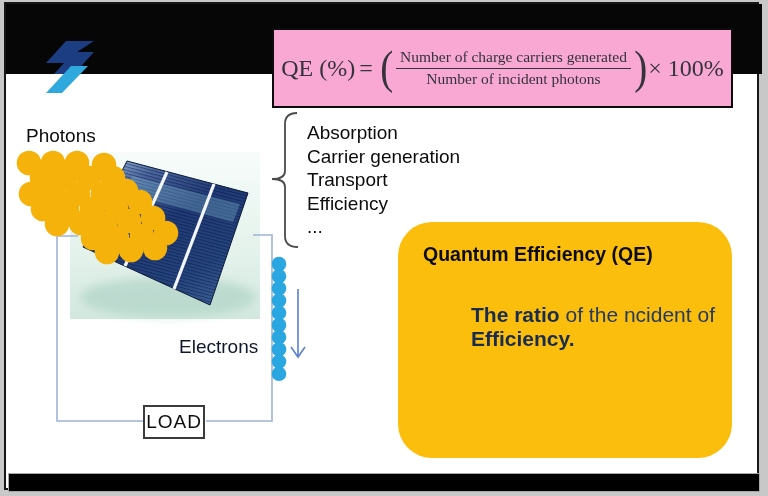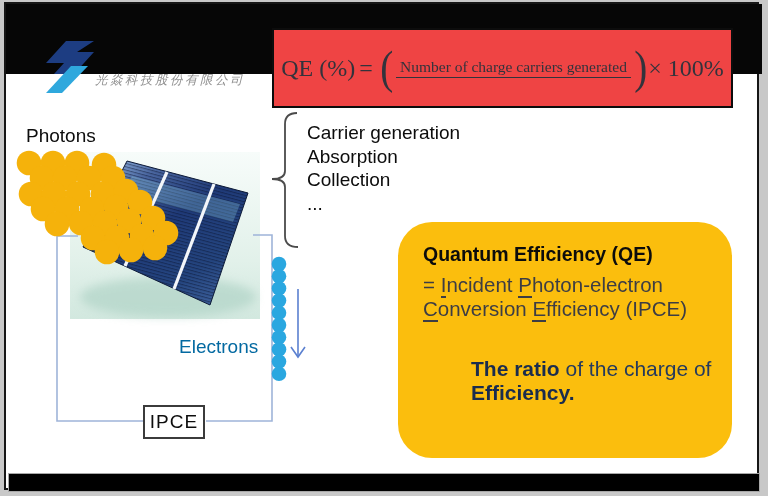--- a/index.html
+++ b/index.html
@@ -18,36 +18,36 @@
   .logo-icon{left:40px;top:41px;width:58px;height:52px;}
   .brand-name{
     left:96px;top:45px;font-size:26px;font-style:italic;font-weight:bold;
     letter-spacing:2px;color:var(--brand-blue,#1a6cb0);
     text-shadow:2px 2px 0 rgba(95,200,238,.85);white-space:nowrap;
   }
   .brand-sub{left:95px;top:72px;font-size:12.5px;font-style:italic;color:#8f8f8f;letter-spacing:2.5px;white-space:nowrap;}
 
   
   .formula-box{
-    left:272px;top:28px;width:461px;height:80px;background:#ef4444;
+    left:272px;top:28px;width:461px;height:80px;background:#f9a8d4;
     border:2px solid #0c0c0c;box-sizing:border-box;
     display:flex;align-items:center;justify-content:center;
     font-family:"Liberation Serif",serif;color:#33333c;white-space:nowrap;
   }
   .f-main{font-size:24px;}
   .f-eq{font-size:24px;margin:0 6px 0 4px;}
   .f-paren{font-size:46px;font-weight:400;line-height:0;transform:scaleX(.85);display:inline-block;}
   .f-frac{display:inline-block;text-align:center;font-size:15.5px;line-height:1.18;margin:0 2px;vertical-align:middle;}
   .f-num{border-bottom:1.5px solid #33333c;padding:0 4px 1px;}
   .f-den{padding-top:1px;}
   .f-rhs{font-size:24px;}
 
   
   .photons-label{left:26px;top:125px;font-size:19px;color:#0d0d0d;}
-  .electrons-label{left:179px;top:336px;font-size:19px;color:#0369a1;}
+  .electrons-label{left:179px;top:336px;font-size:19px;color:#0f172a;}
   .load-box{
     left:143px;top:405px;width:62px;height:34px;background:#fff;
     border:2px solid #3b3b3b;box-sizing:border-box;
     display:flex;align-items:center;justify-content:center;
     font-size:19px;letter-spacing:1px;color:#0d0d0d;
   }
   .process-list{left:307px;top:121px;font-size:19px;line-height:23.5px;color:#0c0c0c;}
 
   .circuit{left:0;top:0;}
 
@@ -154,51 +154,48 @@
         <circle cx="279" cy="349.4" r="7.3" fill="#2AA7E0"></circle>
         <circle cx="279" cy="361.6" r="7.3" fill="#2AA7E0"></circle>
         <circle cx="279" cy="373.8" r="7.3" fill="#2AA7E0"></circle>
       </g>
   </svg>
 
   <svg class="abs logo-icon" viewBox="0 0 58 52">
     <path d="M54,0 L26,0 L6,22 L24,22 L14,33 L34,33 L54,11 L37,11 Z" fill="#1d3d82"></path>
     <path d="M31,25 L48,25 L22,52 L6,52 Z" fill="#2fa8dd"></path>
   </svg>
-  <div class="abs brand-sub">光焱科技股份有限公司</div>
 
   <div class="abs formula-box">
     <span class="f-main">QE (%)</span>
     <span class="f-eq">=</span>
     <span class="f-paren">(</span>
     <span class="f-frac">
       <div class="f-num">Number of charge carriers generated</div>
+      <div class="f-den">Number of incident photons</div>
     </span>
     <span class="f-paren">)</span>
     <span class="f-rhs">× 100%</span>
   </div>
 
   <div class="abs photons-label">Photons</div>
   <div class="abs electrons-label">Electrons</div>
   <div class="abs load-box">
-    <span>IPCE</span>
+    <span>LOAD</span>
   </div>
 
   <div class="abs process-list">
+    <div>Absorption</div>
     <div>Carrier generation</div>
-    <div>Absorption</div>
-    <div>Collection</div>
+    <div>Transport</div>
+    <div>Efficiency</div>
     <div>...</div>
   </div>
 
   <div class="abs qe-box">
     <div class="qe-title">Quantum Efficiency (QE)</div>
-    <div class="qe-def">
-      <div><span>= </span><span class="seg-u">I</span><span>ncident </span><span class="seg-u">P</span><span>hoton-electron</span></div>
-      <div><span class="seg-u">C</span><span>onversion </span><span class="seg-u">E</span><span>fficiency (IPCE)</span></div>
-    </div>
     <div class="qe-ratio">
-      <div><span class="seg-b">The ratio</span><span> of the charge of</span></div>
+      <div><span class="seg-b">The ratio</span><span> of the ncident of</span></div>
       <div><span class="seg-b">Efficiency.</span></div>
     </div>
   </div>
 
 </div>
 
 </body></html>

